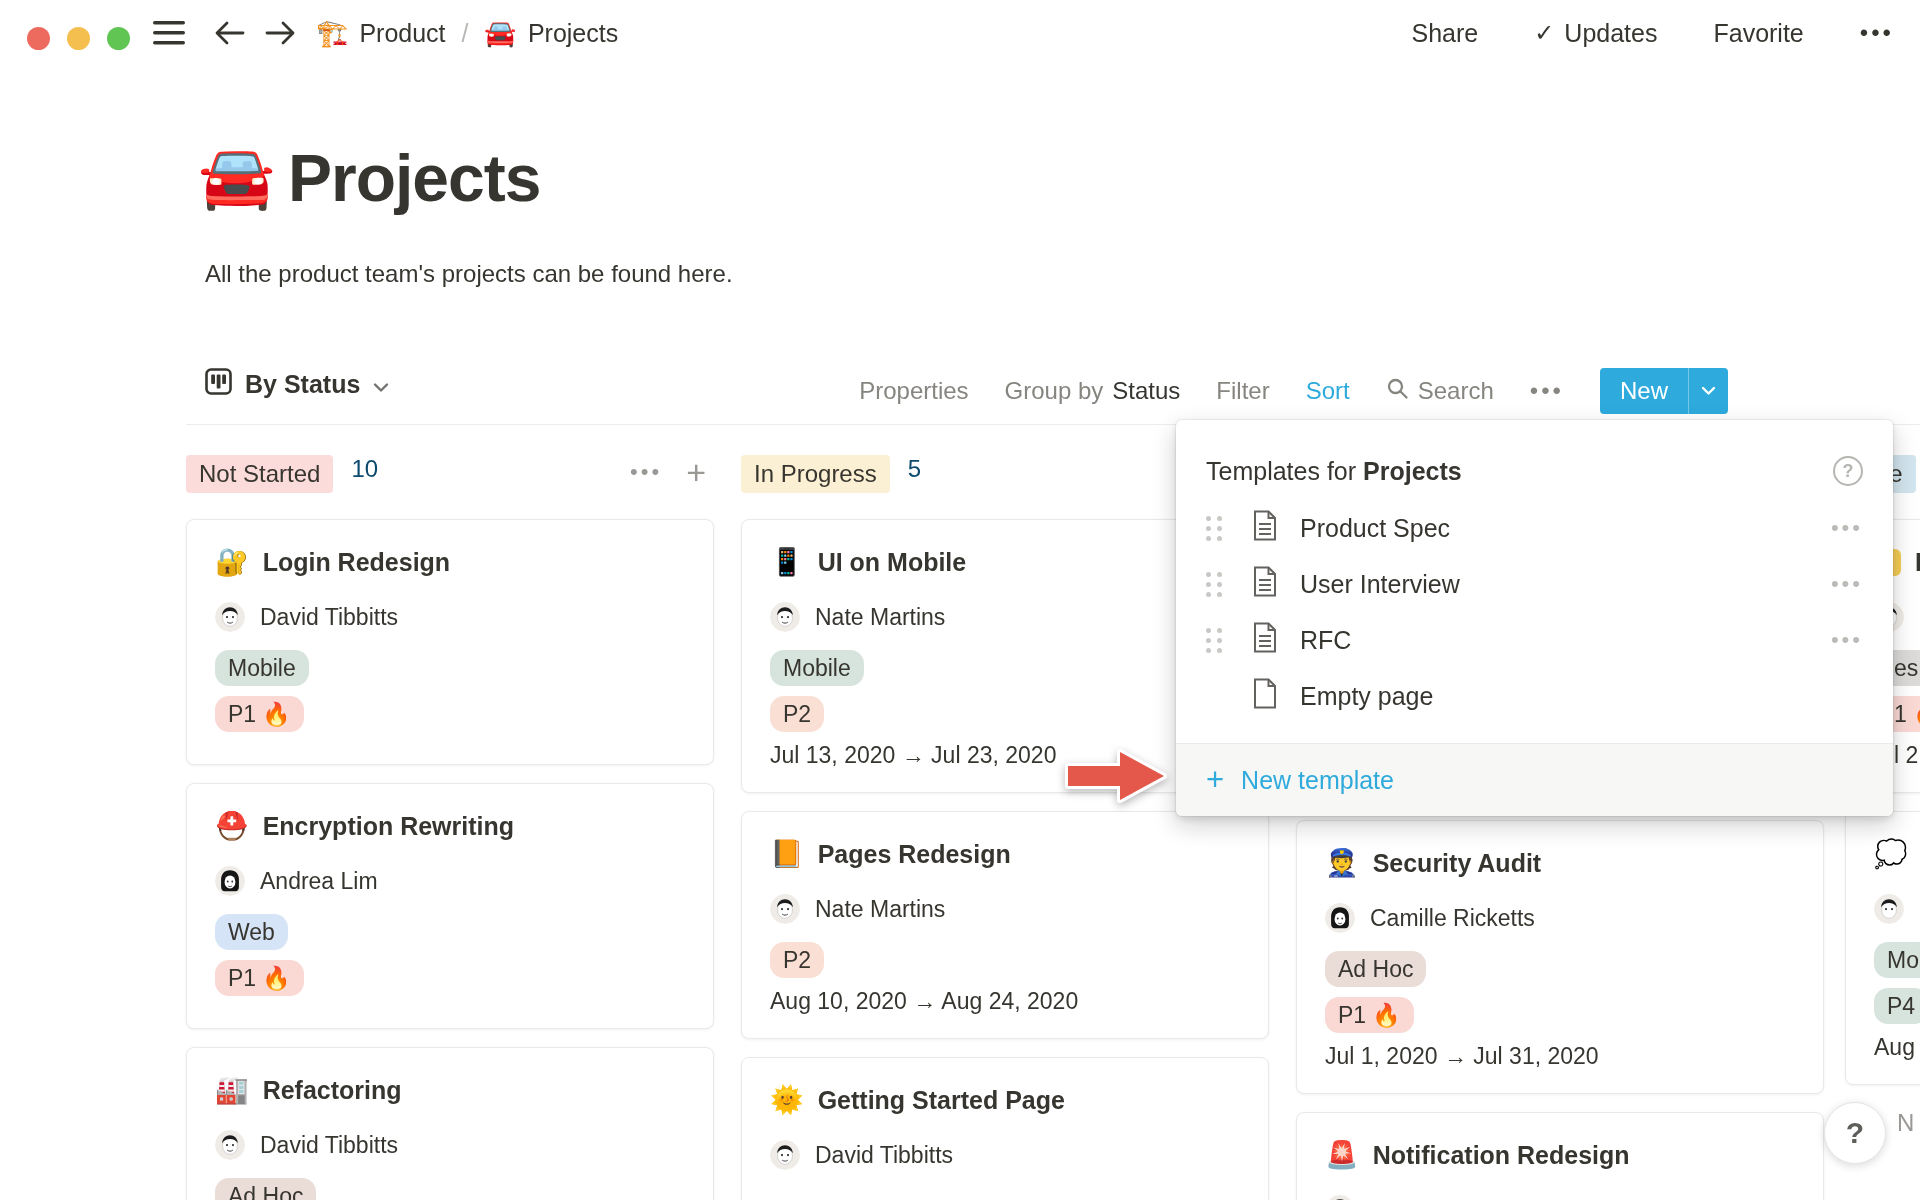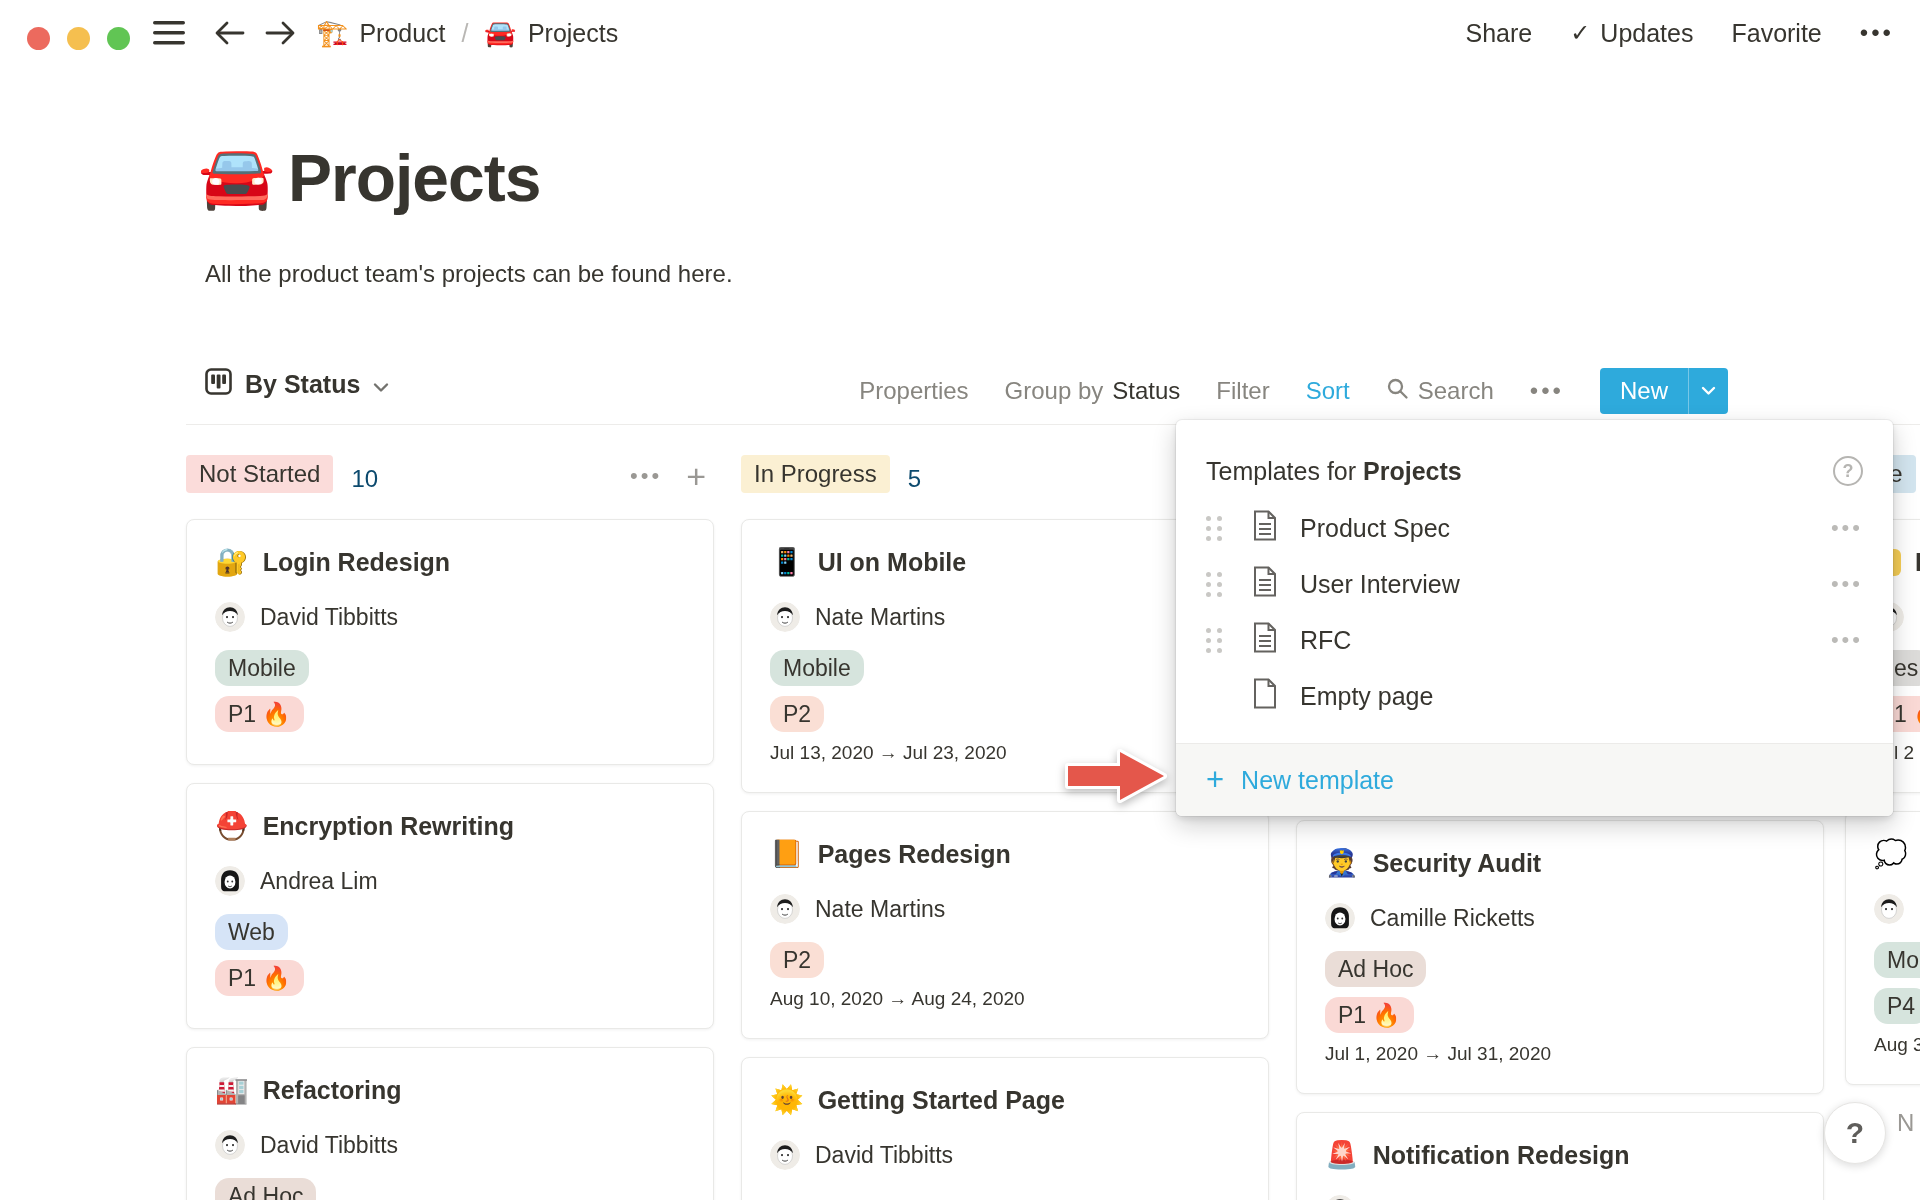--- a/index.html
+++ b/index.html
@@ -9,21 +9,21 @@
   #topbar{position:absolute;left:0;top:0;right:0;height:66px}
   .lights{position:absolute;left:27px;top:27px;display:flex;gap:17px}
   .light{width:23px;height:23px;border-radius:50%}
   #hamburger{position:absolute;left:153px;top:20px;width:34px;height:26px}
   #nav-back{position:absolute;left:213px;top:17px}
   #nav-fwd{position:absolute;left:263px;top:17px}
   #breadcrumb{position:absolute;left:316px;top:0;height:66px;display:flex;align-items:center;gap:12px;font-size:25px}
   .crumb{display:flex;align-items:center;gap:11px;cursor:default}
   .crumb-emoji{font-size:26px}
   .crumb-sep{color:#B9B7B4;margin:0 4px}
-  #topbar-right{position:absolute;right:26px;top:0;height:66px;display:flex;align-items:center;gap:38px;font-size:25px}
+  #topbar-right{position:absolute;right:26px;top:0;height:66px;display:flex;align-items:center;gap:56px;font-size:25px}
   .tb-item{display:flex;align-items:center;gap:10px}
   .check{font-size:24px;color:#37352f}
   .dots{color:#37352f;font-size:24px;letter-spacing:3px}
   
   #page-emoji{position:absolute;left:198px;top:146px;font-size:62px;line-height:1}
   #page-title{position:absolute;left:288px;top:140px;font-size:66px;font-weight:700;letter-spacing:-1px}
   #page-desc{position:absolute;left:205px;top:260px;font-size:24px}
   
   #toolbar{position:absolute;left:0;top:360px;right:0;height:56px}
   #view-select{position:absolute;left:205px;top:8px;display:flex;align-items:center;gap:13px;font-size:25px;font-weight:600}
@@ -33,35 +33,35 @@
   .tb-blue{color:#2EAADC}
   .groupby{display:flex;gap:9px}
   .searchwrap{display:flex;align-items:center;gap:9px}
   #new-button{display:flex;align-items:stretch;background:#2EAADC;border-radius:4px;height:46px;overflow:hidden;color:#fff}
   #new-button .nb-label{display:flex;align-items:center;padding:0 20px;font-size:24px;font-weight:500}
   #new-button .nb-drop{display:flex;align-items:center;padding:0 12px;border-left:1px solid rgba(255,255,255,.35)}
   #toolbar-divider{position:absolute;left:186px;right:0;top:424px;height:1px;background:#EDECEA}
   
   .col{position:absolute;width:528px;top:455px}
   #col1{left:186px} #col2{left:741px} #col3{left:1296px;top:820px} #col4{left:1845px}
-  .col-head{display:flex;align-items:flex-end;height:38px;margin-bottom:26px}
+  .col-head{display:flex;align-items:flex-start;height:38px;margin-bottom:26px}
   .col-badge{height:38px;line-height:38px;padding:0 13px;border-radius:4px;font-size:24px;color:#37352f}
   .col-count{color:#0c4a6e;font-size:24px;margin-left:18px}
   .col-actions{margin-left:auto;display:flex;align-items:center;gap:24px;color:#9A9894;padding-right:8px}
   .col-more{font-size:22px;letter-spacing:3px}
   .col-add{font-size:34px;font-weight:300;line-height:1}
   .card{background:#fff;border:1px solid #E9E9E7;border-radius:8px;
         box-shadow:0 1px 3px rgba(15,15,15,.06);padding:24px 28px 22px;margin-bottom:18px}
   .card-title{display:flex;align-items:center;gap:14px;height:36px;font-size:25px;font-weight:600;margin-bottom:22px;white-space:nowrap}
   .card-title .emoji{font-size:27px}
   .card-person{display:flex;align-items:center;gap:15px;height:30px;font-size:23px;margin-bottom:18px;white-space:nowrap}
   .avatar{width:30px;height:30px;border-radius:50%;overflow:hidden;flex:none}
   .tag-row{margin-bottom:10px}
   .tag{display:inline-block;height:36px;line-height:36px;border-radius:14px;padding:0 13px;font-size:23px;white-space:nowrap}
-  .card-date{font-size:19px;margin-top:10px;height:28px;white-space:nowrap}
+  .card-date{font-size:23px;margin-top:10px;height:28px;white-space:nowrap}
   
   #col4 .card{width:528px}
   .emoji-blob{width:27px;height:27px;border-radius:6px;background:#F6CE56;flex:none}
   .col4-new{display:flex;align-items:center;height:40px;margin-top:15px;color:#9A9894;font-size:24px;padding-left:52px}
   
   #templates-menu{position:absolute;left:1176px;top:420px;width:717px;height:396px;background:#fff;border-radius:6px;
     box-shadow:rgba(15,15,15,.05) 0 0 0 1px, rgba(15,15,15,.1) 0 3px 6px, rgba(15,15,15,.2) 0 9px 24px;z-index:10}
   .menu-header{display:flex;align-items:center;padding:36px 30px 14px;font-size:25px}
   .menu-header b{margin-left:7px}
   .help-ring{margin-left:auto;width:26px;height:26px;border:2px solid #B6B5B2;border-radius:50%;

